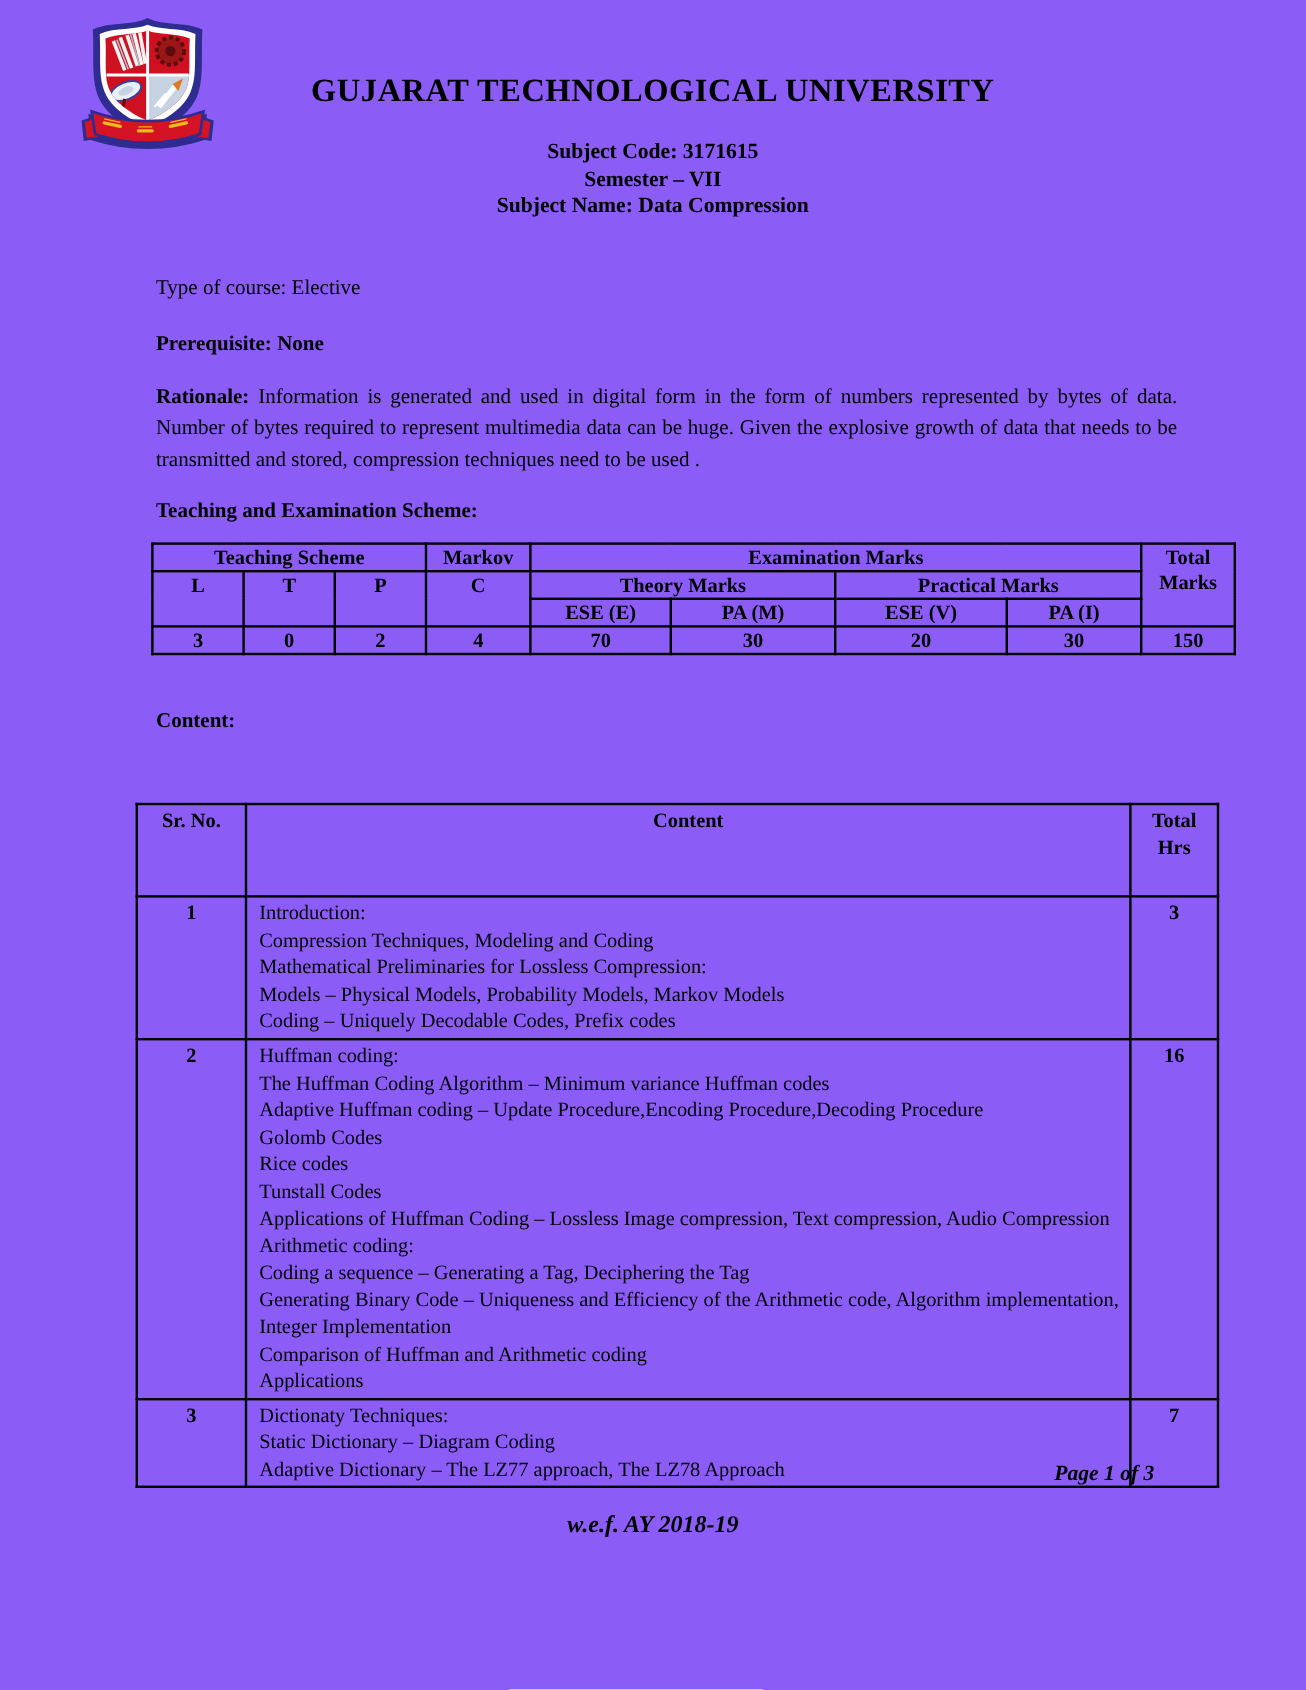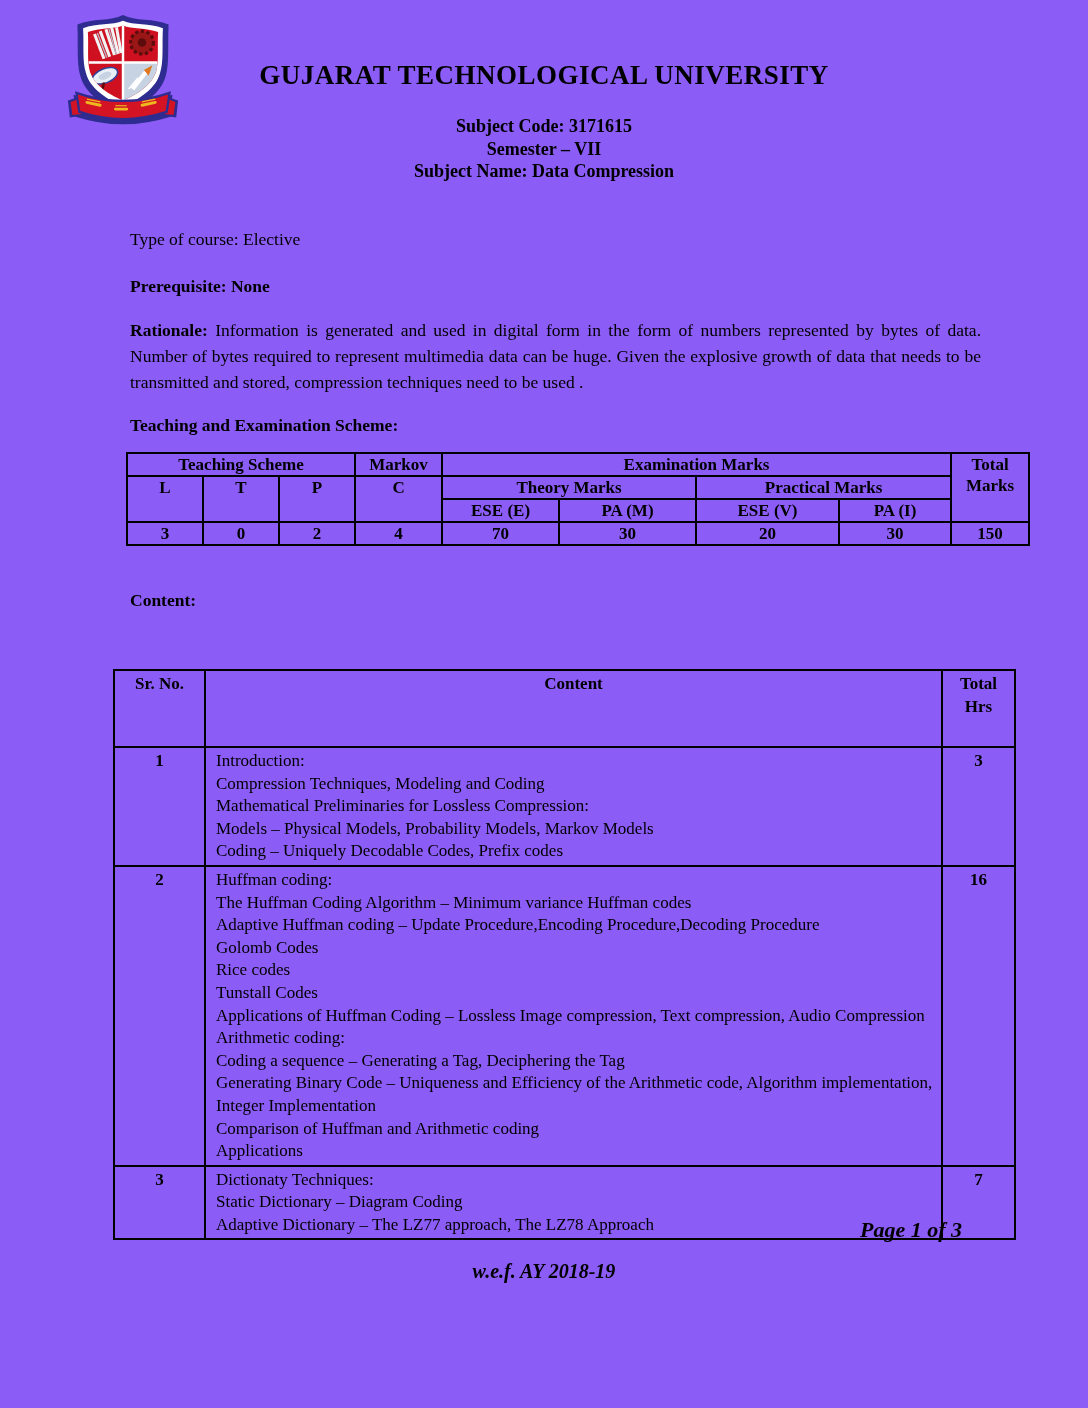--- a/index.html
+++ b/index.html
@@ -56,21 +56,21 @@
   .content-table th { font-weight:bold; text-align:center; line-height:22.5px; }
   .content-table .hdr-row th { height:77px; }
   .content-table .sr-cell  { text-align:center; font-weight:bold; line-height:22.5px; }
   .content-table .body-cell {
     text-align:left; padding-left:10px; line-height:22.6px; white-space:pre-line;
   }
   .content-table .hrs-cell { text-align:center; font-weight:bold; line-height:22.5px; }
 
   .footer-page {
     position:absolute; top:1217px; right:126px;
-    font-size:22px; font-weight:bold; font-style:italic;
+    font-size:18px; font-weight:bold; font-style:italic;
   }
   .footer-wef {
     position:absolute; top:1260px; left:0; width:100%; text-align:center;
     font-size:20px; font-weight:bold; font-style:italic;
   }
 </style>
 </head>
 <body>
 
 <div class="page">

